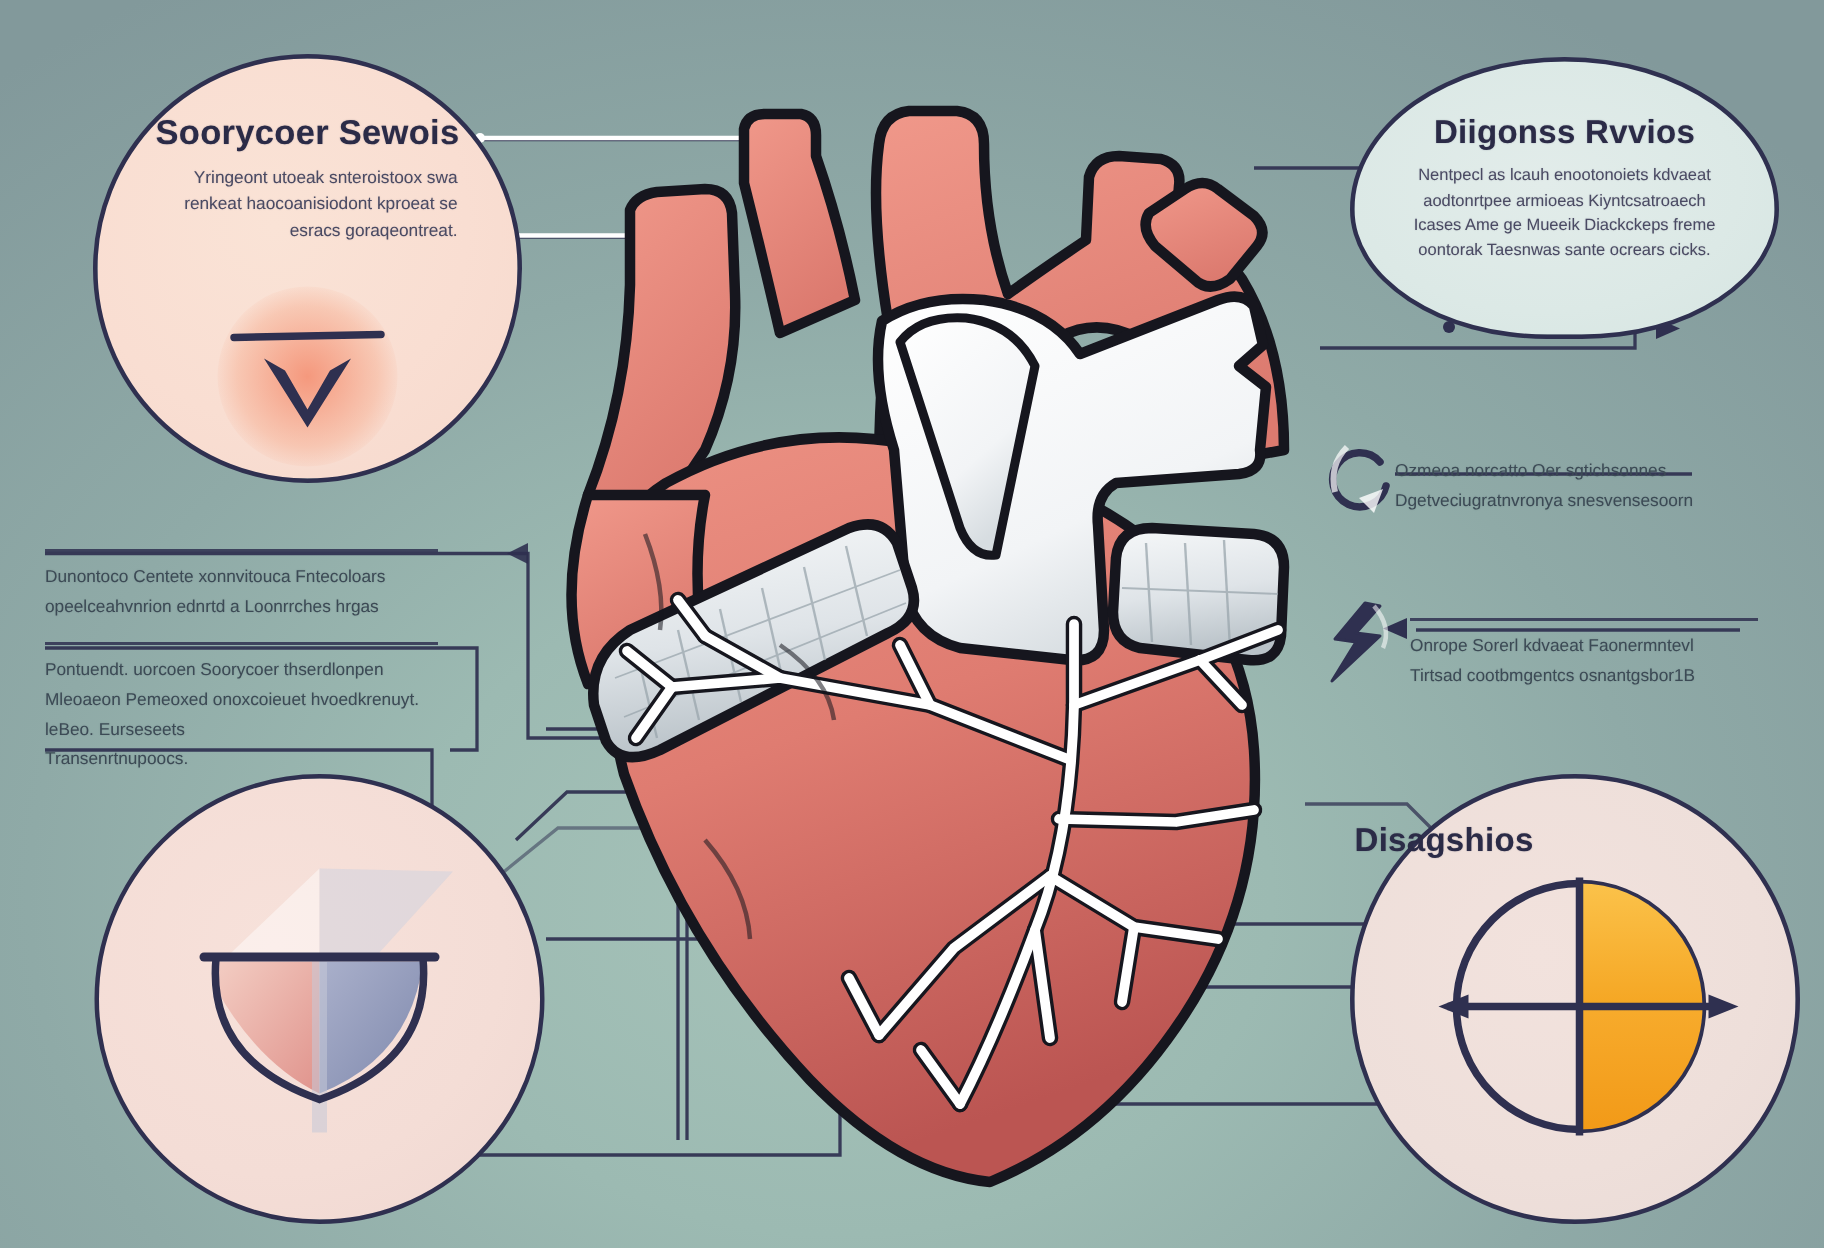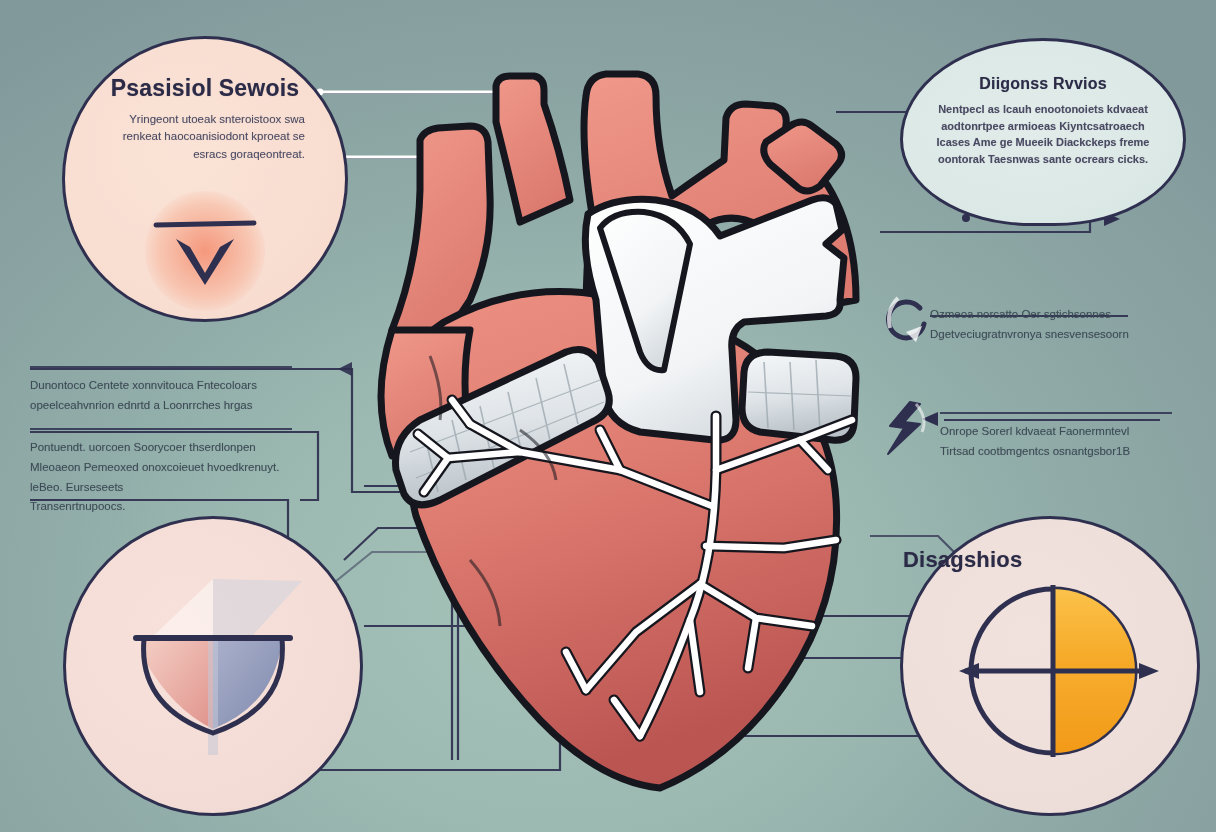--- a/index.html
+++ b/index.html
@@ -47,22 +47,22 @@
 
   
   #bubble-review{
     left:900px;top:38px;width:286px;height:188px;
     background:radial-gradient(ellipse at 45% 45%, #e2ecea 0%, #dce9e6 60%, #d6e5e2 100%);
     border:3px solid #2f3050;
     border-radius:50% 50% 46% 46% / 54% 54% 46% 46%;
     display:flex;flex-direction:column;align-items:center;
     padding-top:34px;box-sizing:border-box;
   }
-  #bubble-review .title{font-size:16px;margin-bottom:8px;}
-  #bubble-review .body{font-size:11px;text-align:center;width:220px;font-weight:bold;}
+  #bubble-review .title{font-size:22px;margin-bottom:8px;}
+  #bubble-review .body{font-size:11px;text-align:center;width:220px;}
 
   
   #bubble-shield{
     left:63px;top:516px;width:300px;height:300px;border-radius:50%;
     background:radial-gradient(circle at 40% 38%, #f7e1da 0%, #f4ddd6 60%, #efd7d1 100%);
     border:3px solid #2f3050;
   }
   
   #bubble-diagnostics{
     left:900px;top:516px;width:300px;height:300px;border-radius:50%;
@@ -256,21 +256,21 @@
     </g>
 
     <g stroke="#16161e" stroke-width="3" fill="none" opacity=".55">
       <path d="M520 430 Q552 452 556 480"></path>
       <path d="M470 560 Q498 592 500 626"></path>
       <path d="M430 356 Q444 392 440 420"></path>
     </g>
   </svg>
 
   <div class="bubble" id="bubble-symptoms">
-    <div class="title">Psasisiol Sewois</div>
+    <div class="title">Soorycoer Sewois</div>
     <div class="body">Yringeont utoeak snteroistoox swa renkeat haocoanisiodont kproeat se esracs goraqeontreat.</div>
     <div class="icon-wrap">
       <svg width="118" height="96" viewBox="0 0 118 96">
         <line x1="10" y1="22" x2="108" y2="20" stroke="#2f3050" stroke-width="5" stroke-linecap="round"></line>
         <path d="M30 36 L59 82 L88 36 L74 44 L59 70 L44 44 Z" fill="#2f3050"></path>
       </svg>
     </div>
   </div>
 
   <div class="bubble" id="bubble-review">

